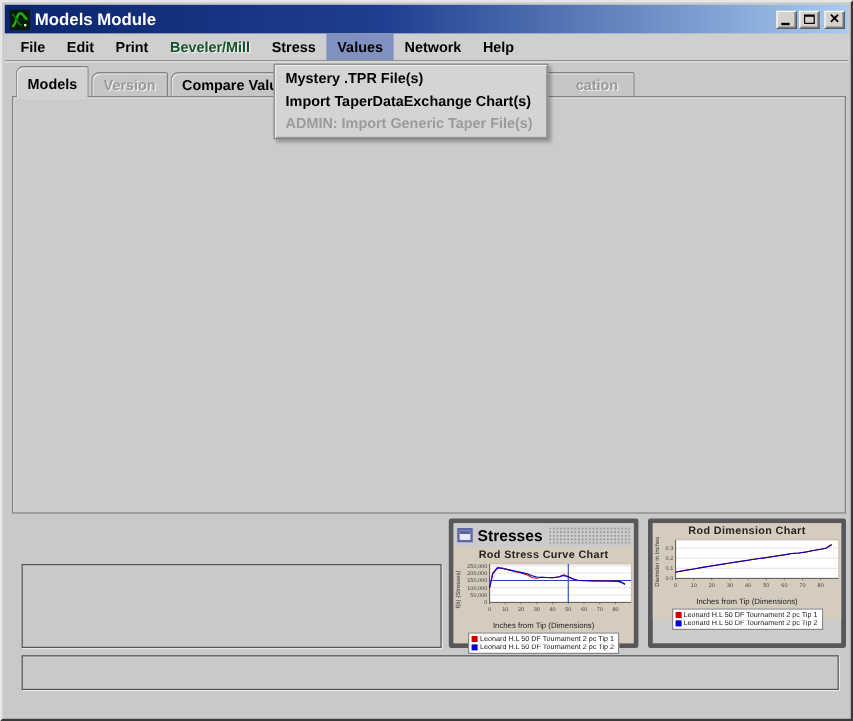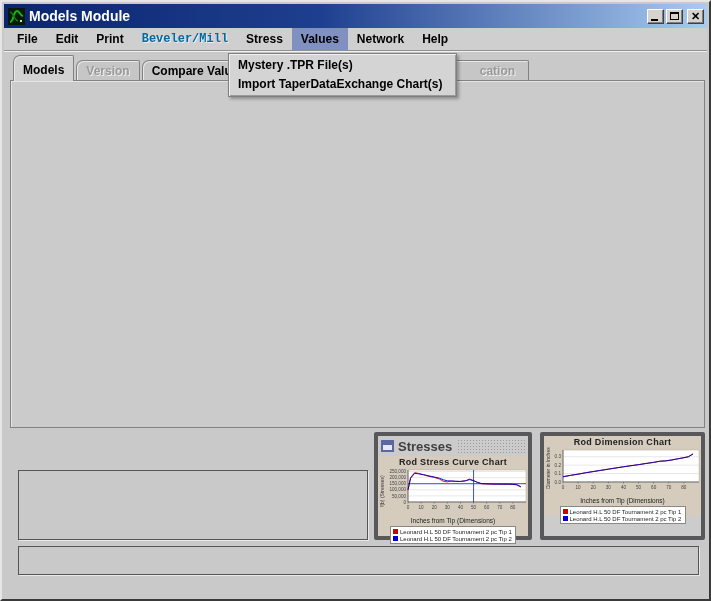--- a/index.html
+++ b/index.html
@@ -17,21 +17,21 @@
     box-shadow:inset -1px -1px 0 #808080;margin-left:2px;position:relative;flex:none;}
   .tb-btn.close{margin-left:4px;}
   .glyph-min{position:absolute;left:3px;bottom:2px;width:7px;height:2px;background:#000;}
   .glyph-max{position:absolute;left:3px;top:2px;width:9px;height:8px;border:1px solid #000;border-top-width:2px;}
   .glyph-x{position:absolute;left:0;top:0;width:100%;height:100%;font-size:11px;font-weight:bold;
     color:#000;text-align:center;line-height:13px;}
   
   .menu-bar{position:absolute;left:2px;top:26px;right:2px;height:23px;background:#CFCFCF;
     border-bottom:1px solid #909090;box-shadow:0 1px 0 #F2F2F2;display:flex;align-items:stretch;padding-left:4px;}
   .menu-item{font-size:12px;font-weight:bold;color:#000;padding:0 9px;line-height:22px;white-space:nowrap;}
-  .menu-item.disabled{color:#0369a1;text-shadow:1px 1px 0 #EDEDED;font-family:Liberation Mono, monospace;}
+  .menu-item.disabled{color:#14532d;text-shadow:1px 1px 0 #EDEDED;}
   .menu-item.selected{background:#8090C0;}
   
   .tab-strip{position:absolute;left:8px;top:51px;right:8px;height:28px;display:flex;align-items:flex-end;padding-left:3px;}
   .tab{font-size:12px;font-weight:bold;color:#000;background:#C6C6C6;border:1px solid #828282;border-bottom:none;
     border-radius:7px 2px 0 0;padding:3px 9px 3px 9px;margin-right:2px;height:21px;white-space:nowrap;
     box-shadow:inset 1px 1px 0 #E8E8E8;}
   .tab.active{background:#D2D2D2;height:26px;padding-top:7px;position:relative;z-index:3;}
   .tab.disabled{color:#9A9A9A;text-shadow:1px 1px 0 #EFEFEF;}
   .tab.tab-cation{width:272px;text-align:right;padding-right:13px;overflow:hidden;}
   .content-panel{position:absolute;left:8px;top:78px;width:695px;height:348px;background:#CBCBCB;
@@ -73,21 +73,21 @@
   
   .box-left{position:absolute;left:16px;top:468px;width:350px;height:70px;border:1px solid #555;
     box-shadow:1px 1px 0 #E8E8E8;}
   .box-bottom{position:absolute;left:16px;top:544px;width:681px;height:29px;border:1px solid #555;
     box-shadow:1px 1px 0 #E8E8E8;}
   
   .iframe{position:absolute;top:430px;height:108px;background:#CCC;border:4px solid #58585A;border-radius:2px;}
   .if-stresses{left:372px;width:158px;}
   .if-dimensions{left:538px;width:165px;}
   .if-titlebar{height:20px;display:flex;align-items:center;padding:0 3px;background:#CBCBCB;}
-  .if-title{font-size:13px;font-weight:bold;color:#404040;margin:0 5px 0 4px;white-space:nowrap;}
+  .if-title{font-size:13px;font-weight:bold;color:#000000;margin:0 5px 0 4px;white-space:nowrap;}
   .if-texture{flex:1;height:14px;background-image:radial-gradient(#9a9a9a 0.8px,transparent 0.9px);background-size:3px 3px;}
   .if-icon{width:13px;height:12px;border:2px solid #5C66A0;background:#E8E8F4;position:relative;flex:none;}
   .if-icon::before{content:"";position:absolute;left:0;top:0;right:0;height:3px;background:#5C66A0;}
   .if-body{background:#D5CCBE;height:80px;padding:1px 2px 0 2px;}
   .chart-title{font-size:9px;font-weight:bold;color:#222;text-align:center;height:10px;line-height:10px;letter-spacing:.3px;}
   .chart-box{position:relative;}
   .ylabel{position:absolute;left:-1px;top:26px;font-size:5px;color:#333;transform:rotate(-90deg);transform-origin:left top;white-space:nowrap;}
   .xlabel{font-size:6.5px;color:#222;text-align:center;height:8px;line-height:7px;}
   .legend{width:126px;margin:1px auto 0;background:#fff;border:1px solid #888;padding:1px 2px;}
   .legend-row{display:flex;align-items:center;height:7px;}
@@ -358,20 +358,21 @@
       <span class="sb-btn">
           <span class="arrow arr-right"></span>
         </span>
     </div>
     <div class="corner"></div>
   </div>
 
   <div class="popup" id="popup">
       <div class="popup-item">Mystery .TPR File(s)</div>
       <div class="popup-item">Import TaperDataExchange Chart(s)</div>
+      <div class="popup-item disabled">ADMIN: Import Generic Taper File(s)</div>
     </div>
 
   <div class="box-left"></div>
   <div class="box-bottom"></div>
 
   <div class="iframe if-stresses">
     <div class="if-titlebar">
       <span class="if-icon"></span>
       <span class="if-title">Stresses</span>
       <span class="if-texture"></span>

